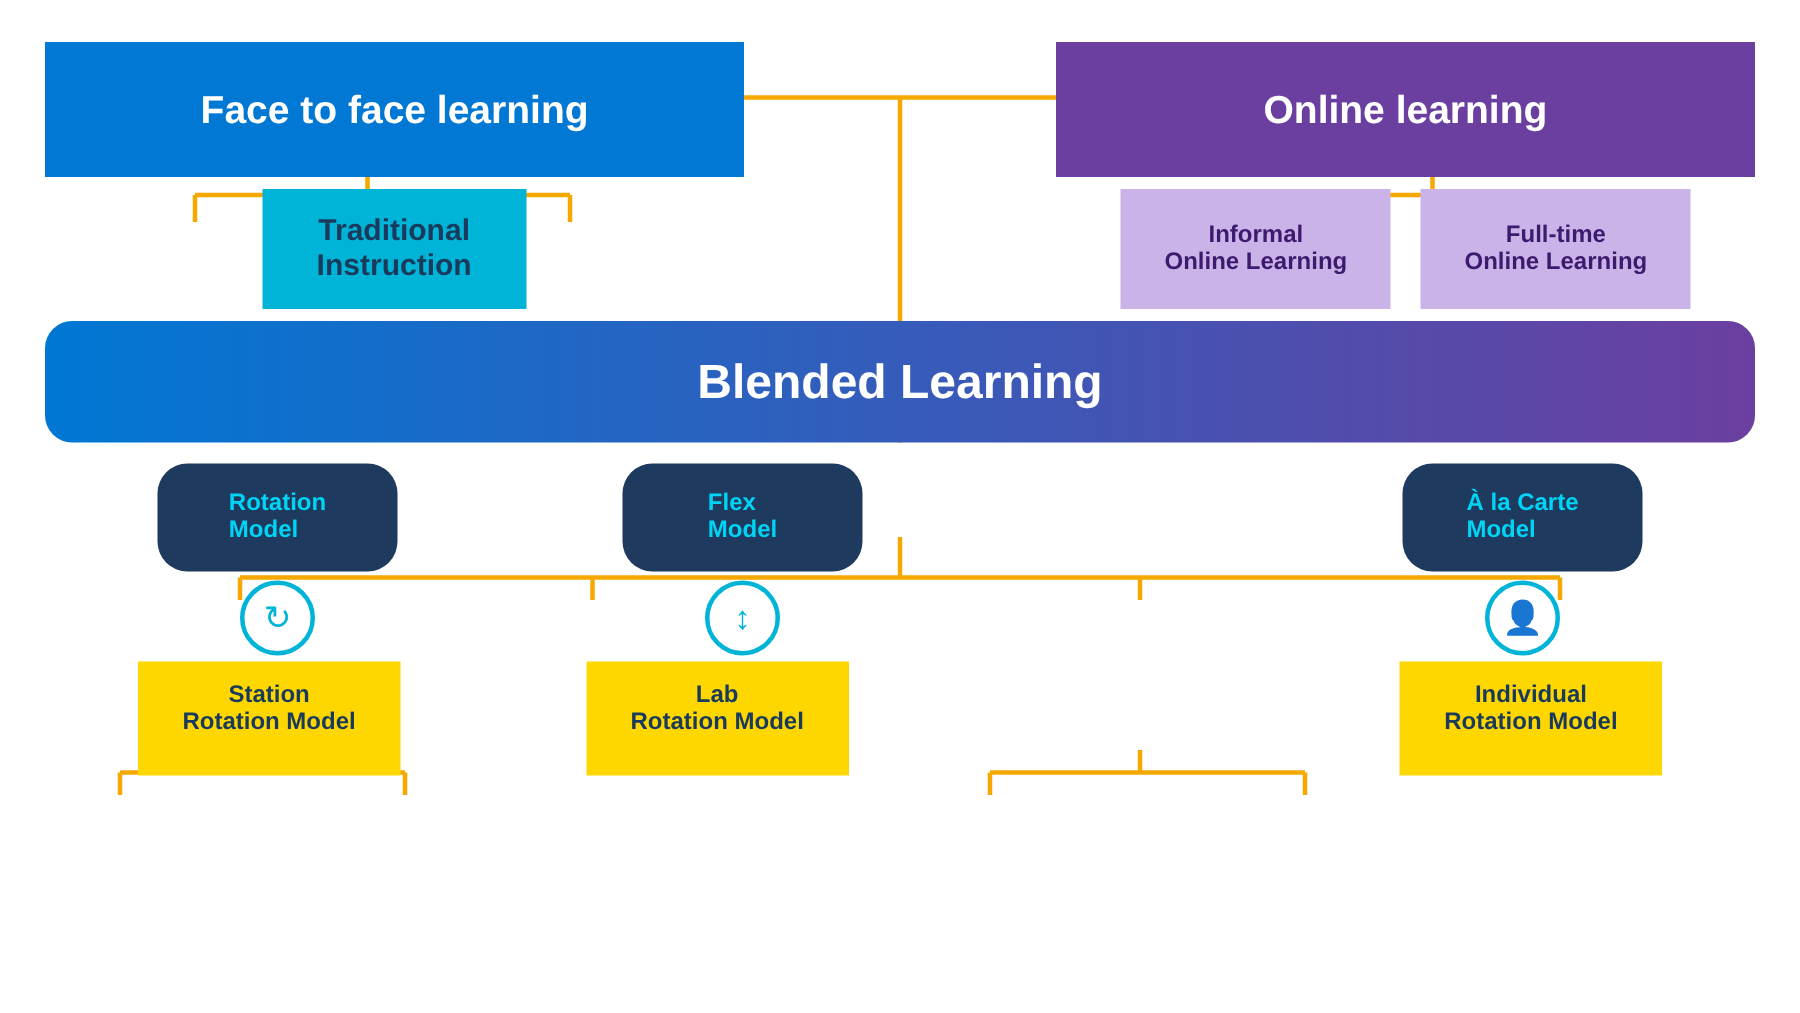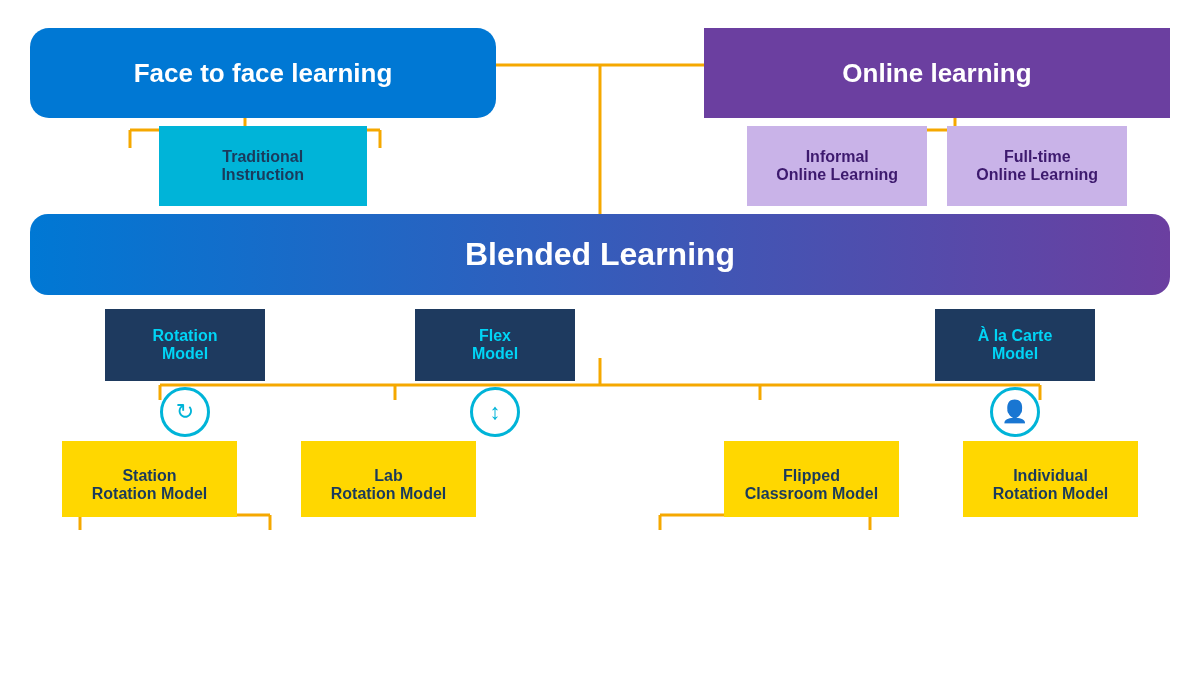--- a/index.html
+++ b/index.html
@@ -44,21 +44,20 @@
       color: white;
       font-size: 26px;
       font-weight: 700;
       text-align: center;
       padding: 18px 30px;
       width: 490px;
       min-height: 90px;
       display: flex;
       align-items: center;
       justify-content: center;
-      border-radius: 19px;
     }
 
     .box-online {
       background: #6b3fa0;
       color: white;
       font-size: 26px;
       font-weight: 700;
       text-align: center;
       padding: 18px 30px;
       width: 490px;
@@ -87,25 +86,25 @@
     .second-right {
       display: flex;
       gap: 20px;
       width: 490px;
       justify-content: center;
     }
 
     .box-cyan {
       background: #00b4d8;
       color: #1a3a5c;
-      font-size: 16px;
+      font-size: 20px;
       font-weight: 600;
       text-align: center;
       padding: 14px 12px;
-      width: 208px;
+      width: 176px;
       min-height: 80px;
       display: flex;
       align-items: center;
       justify-content: center;
     }
 
     .box-lavender {
       background: #c9b3e8;
       color: #3d1a6e;
       font-size: 16px;
@@ -147,27 +146,28 @@
       display: flex;
       flex-direction: column;
       align-items: center;
     }
 
     .box-dark {
       background: #1e3a5f;
       color: #00d4f5;
       font-size: 16px;
       font-weight: 600;
-      text-align: center;
+      text-align: left;
       padding: 12px 10px;
       width: 160px;
       min-height: 72px;
       display: flex;
       align-items: center;
       justify-content: center;
+      border-radius: 20px;
     }
 
     .icon-circle {
       width: 50px;
       height: 50px;
       border-radius: 50%;
       border: 3px solid #00b4d8;
       display: flex;
       align-items: center;
       justify-content: center;
@@ -187,21 +187,21 @@
     .box-yellow {
       background: #ffd700;
       color: #1a3a5c;
       font-size: 16px;
       font-weight: 600;
       text-align: center;
       padding: 14px 10px;
       width: 175px;
       min-height: 76px;
       display: flex;
-      align-items: flex-end;
+      align-items: flex-start;
       justify-content: center;
     }
 
     
     .section-top { margin-top: 10px; }
     .section-second { margin-top: 8px; }
     .section-blended { margin-top: 8px; }
     .section-third { margin-top: 14px; }
     .section-bottom { margin-top: 4px; }
   </style>
@@ -303,20 +303,17 @@
 
   <div class="bottom-row section-bottom">
     <div class="box-yellow">
       <span>Station<br>Rotation Model</span>
     </div>
     <div class="box-yellow">
       <span>Lab<br>Rotation Model</span>
     </div>
     <div style="width:120px;"></div>
     <div class="box-yellow">
-      <span>Flipped<br>Classroom Model</span>
-    </div>
-    <div class="box-yellow">
       <span>Individual<br>Rotation Model</span>
     </div>
   </div>
 
 </div>
 
 </body></html>

